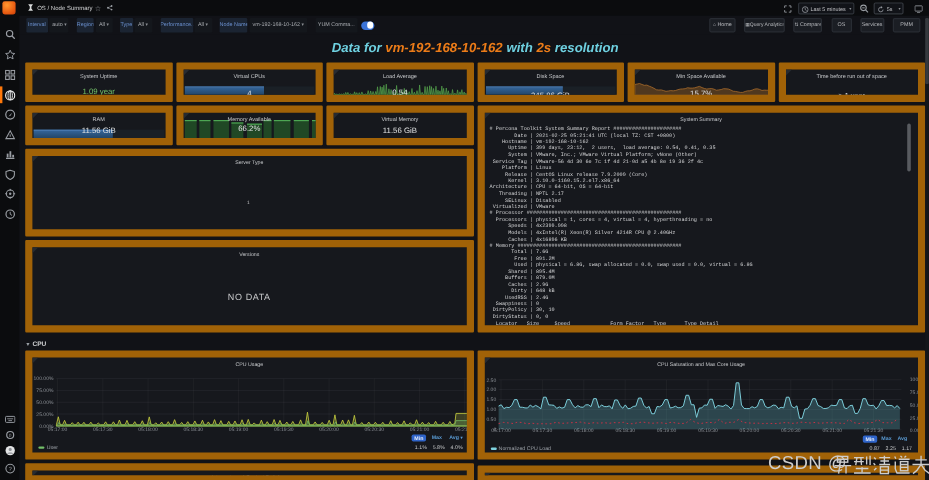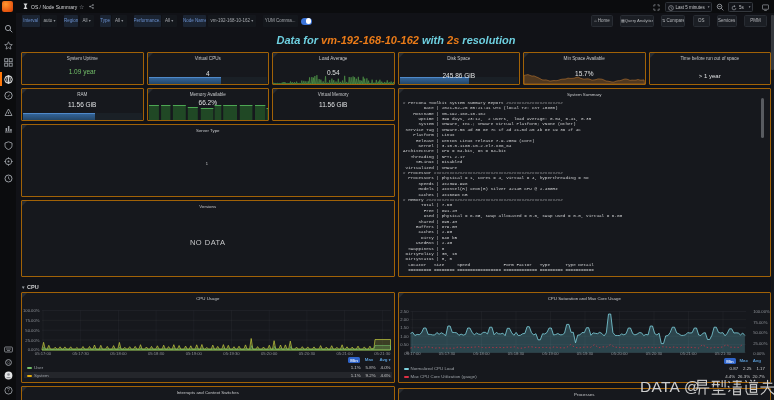--- a/index.html
+++ b/index.html
@@ -1,17 +1,17 @@
 <!DOCTYPE html>
 <html><head><meta charset="utf-8"><style>
 * { margin:0; padding:0; box-sizing:border-box; }
 svg { display:block }
 html,body { width:774px; height:400px; background:#111217; overflow:hidden;
   font-family:"Liberation Sans",sans-serif; }
-.panel { position:absolute; background:#16181d; border:1px solid #a16207; border-radius:1px; overflow:hidden; }
+.panel { position:absolute; background:#16181d; border:6px solid #a16207; border-radius:1px; overflow:hidden; }
 .ptitle { position:absolute; left:0; top:2.5px; width:100%; text-align:center;
   font-size:4.4px; color:#c6c8cb; z-index:2; }
 .corner { position:absolute; left:0; top:0; width:0; height:0;
   border-left:5px solid #272b31; border-bottom:5px solid transparent; z-index:4; }
 .sw { display:inline-block; width:5px; height:2px; border-radius:1px; margin-right:2px; vertical-align:middle; }
 </style></head>
 <body>
 <div style="position:absolute;left:0;top:0;width:774px;height:13px;background:#0b0c0e;z-index:10">
 <div style="position:absolute;left:2px;top:1px;width:11px;height:11px;border-radius:2px;background:radial-gradient(circle at 35% 30%,#ff9830,#e5550f 70%,#c4420a)"></div>
 <div style="position:absolute;left:22.5px;top:3px;width:5px;height:7px">
@@ -422,21 +422,21 @@
     <i class="corner"></i>
     <div class="ptitle">Interrupts and Context Switches</div>
   </div>
 <div class="panel " style="left:397.5px;top:388px;width:373.5px;height:14px">
     <i class="corner"></i>
     <div class="ptitle">Processes</div>
   </div>
 <div style="position:absolute;left:770.5px;top:13px;width:3.5px;height:387px;background:#14161a">
     <div style="position:absolute;left:0.5px;top:2px;width:2.5px;height:55px;background:#36393e;border-radius:1px"></div>
   </div>
-<div style="position:absolute;left:640px;top:378px;font-size:15.5px;color:#cdcdcd;z-index:20;letter-spacing:0.3px">DATA @</div>
+<div style="position:absolute;left:640px;top:378px;font-size:15.5px;color:#cdcdcd;z-index:20;letter-spacing:0.3px">CSDN @</div>
 <div style="position:absolute;left:695px;top:379px;z-index:20;width:84px;height:18px">
     <svg width="84" height="18" viewBox="0 0 88 18" style="position:absolute;left:0;top:0">
 <g transform="translate(0,0)" stroke="#cdcdcd" stroke-width="1.2" fill="none">
         <rect x="3" y="1" width="9" height="5"></rect>
         <line x1="3" y1="3.5" x2="12" y2="3.5"></line>
         <line x1="0.5" y1="9" x2="15" y2="9"></line>
         <line x1="5" y1="9" x2="4" y2="16"></line>
         <line x1="10.5" y1="9" x2="10.5" y2="16"></line>
       </g>
 <g transform="translate(17,0)" stroke="#cdcdcd" stroke-width="1.2" fill="none">

